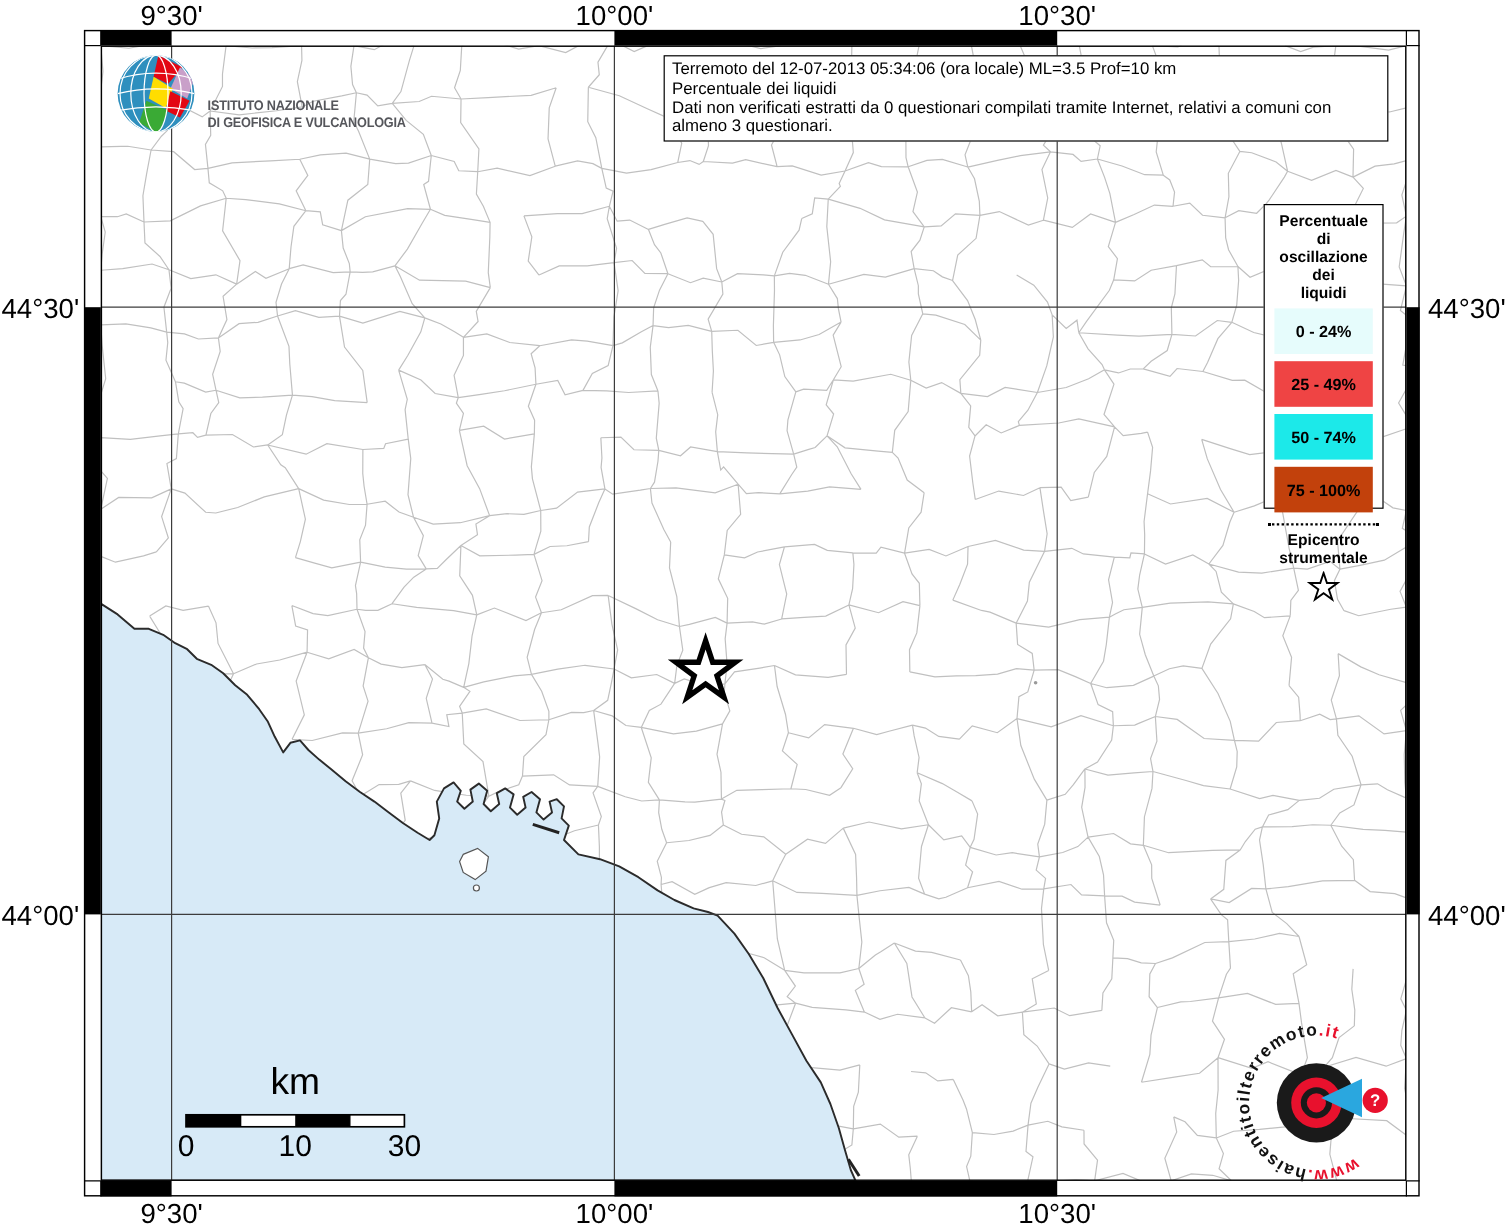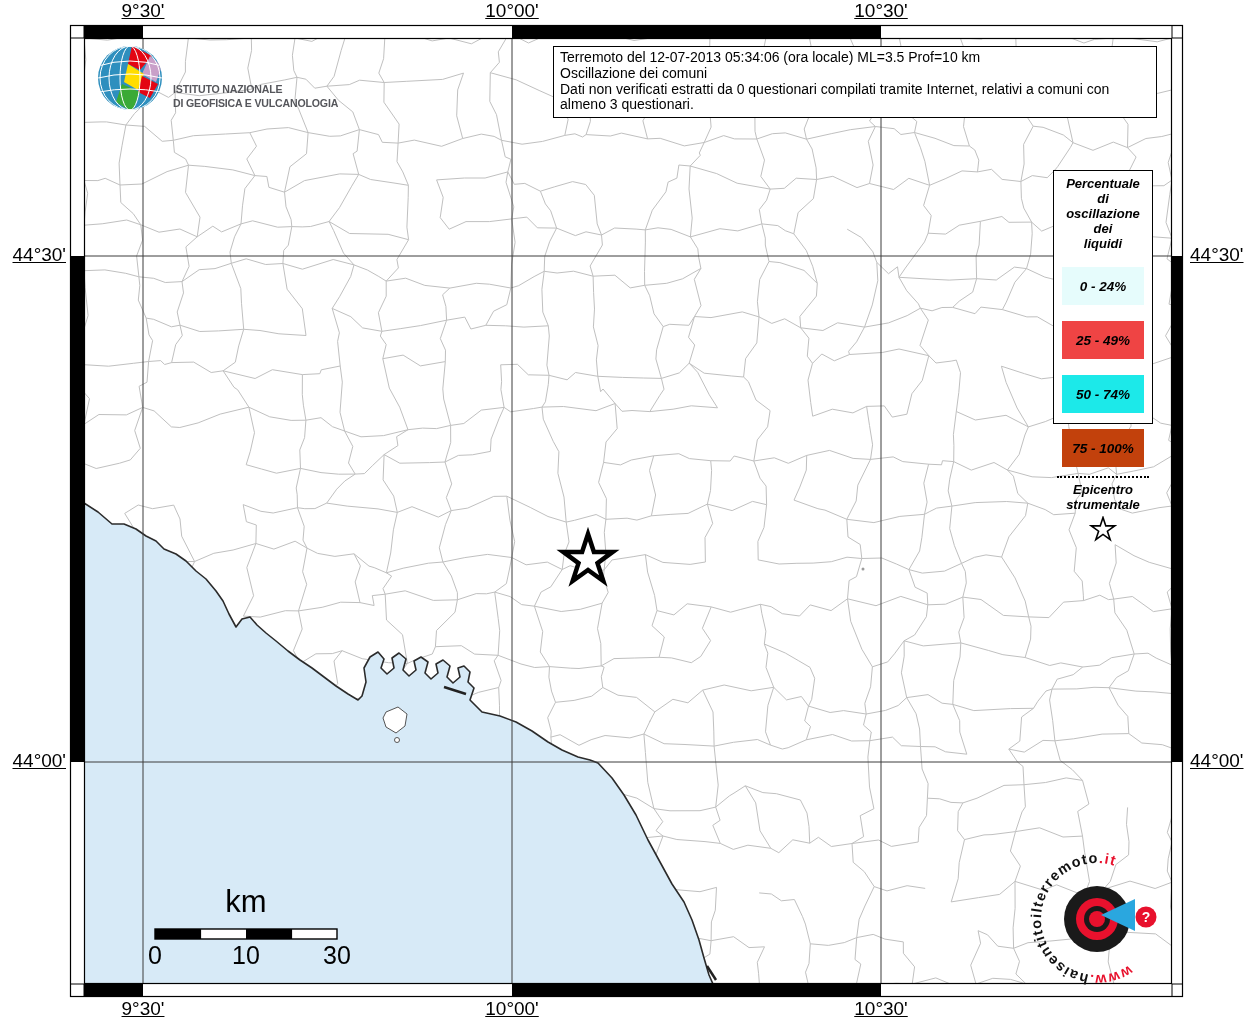--- a/index.html
+++ b/index.html
@@ -1,29 +1,29 @@
 <!DOCTYPE html>
 <html><head>
 <meta charset="utf-8">
 <style>
   html,body{margin:0;padding:0;background:#fff;}
   #stage{position:relative;width:1255px;height:1024px;background:#fff;overflow:hidden;
          font-family:"Liberation Sans","DejaVu Sans",sans-serif;color:#000;}
   #mapsvg{position:absolute;left:0;top:0;}
-  .axlab{position:absolute;font-size:19px;white-space:nowrap;text-decoration:underline;}
+  .axlab{position:absolute;font-size:23px;white-space:nowrap;}
   .axlab.center{transform:translateX(-50%);}
   #infobox{position:absolute;left:553px;top:46px;width:590px;background:#fff;
            border:1.4px solid #000;padding:3px 6px 4px 6px;font-size:14px;line-height:15.8px;}
   #ingv{position:absolute;left:98px;top:46px;display:flex;align-items:flex-end;}
   #ingv .ingv-text{margin-left:9px;font-weight:bold;font-size:11.5px;line-height:13.5px;
                    color:#55565b;letter-spacing:-0.2px;transform:scaleX(.92);transform-origin:left center;}
   #legend{position:absolute;left:1053px;top:170px;width:100px;height:254px;background:#fff;
-          border:1.4px solid #000;box-sizing:border-box;text-align:center;font-weight:bold;font-style:italic;}
+          border:1.4px solid #000;box-sizing:border-box;text-align:center;font-weight:bold;}
   #legend .ltitle{font-size:13px;line-height:15px;margin-top:5px;}
-  .swatch{width:82px;height:38px;margin:16px auto 0 auto;display:flex;align-items:center;
+  .swatch{width:82px;height:38px;margin:6px auto 0 auto;display:flex;align-items:center;
           justify-content:center;font-size:13.5px;font-weight:bold;}
   #legend .divider{border-top:2px dotted #000;margin:9px 3px 4px 3px;}
   #legend .epi{font-size:13px;line-height:15px;}
   #legend .legstar{margin-top:4px;}
   .sclab{position:absolute;font-size:25px;transform:translateX(-50%);}
   #kmlabel{position:absolute;left:246px;top:884px;transform:translateX(-50%);font-size:31px;text-align:right;}
   #watermark{position:absolute;left:1017px;top:839px;}
 </style>
 </head>
 <body>
@@ -140,21 +140,21 @@
   <div id="ingv">
     <div style="width:66px;height:64px"></div>
     <div class="ingv-text">
       <div>ISTITUTO NAZIONALE</div>
       <div>DI GEOFISICA E VULCANOLOGIA</div>
     </div>
   </div>
 
   <div id="infobox">
     <div>Terremoto del 12-07-2013 05:34:06 (ora locale) ML=3.5 Prof=10 km</div>
-    <div>Oscillazione dei comuni</div>
+    <div>Percentuale dei liquidi</div>
     <div>Dati non verificati estratti da 0 questionari compilati tramite Internet, relativi a comuni con almeno 3 questionari.</div>
   </div>
 
   <div id="legend">
     <div class="ltitle">
       <div>Percentuale</div>
       <div>di</div>
       <div>oscillazione</div>
       <div>dei</div>
       <div>liquidi</div>

